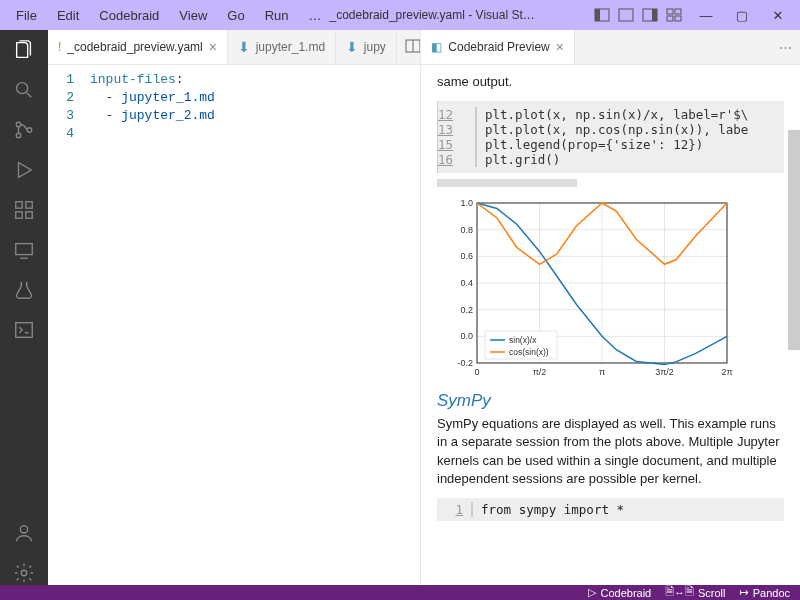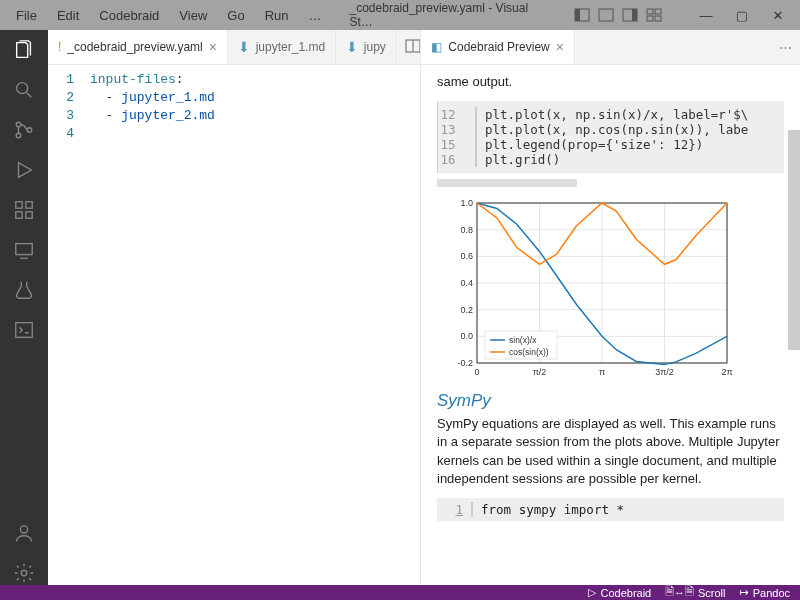--- a/index.html
+++ b/index.html
@@ -1,17 +1,17 @@
 <!DOCTYPE html>
 <html><head>
 <meta charset="utf-8">
 <style>
 * { margin: 0; padding: 0; box-sizing: border-box; }
 body { font-family: 'Segoe UI', Tahoma, sans-serif; font-size: 13px; color: #333; background: #fff; width: 800px; height: 600px; overflow: hidden; position: relative; }
-.title-bar { height: 30px; background: #a3a3a3; display: flex; align-items: center; padding: 0 8px; gap: 20px; }
+.title-bar { height: 30px; background: #c4b5fd; display: flex; align-items: center; padding: 0 8px; }
 .menu { display: flex; gap: 4px; }
 .menu-item { padding: 2px 8px; color: #333; cursor: pointer; }
 .title-text { flex: 1; color: #333; font-size: 12px; }
 .window-controls { display: flex; gap: 8px; }
 .wc-icon { width: 28px; height: 20px; display: flex; align-items: center; justify-content: center; cursor: pointer; color: #333; }
 .layout-icons { display: flex; gap: 4px; margin-right: 8px; }
 .layout-icons .ic { width: 20px; height: 20px; display: flex; align-items: center; justify-content: center; cursor: pointer; }
 .body-area { display: flex; height: 555px; }
 .activity-bar { width: 48px; background: #333; display: flex; flex-direction: column; align-items: center; padding-top: 8px; gap: 16px; }
 .ab-icon { width: 24px; height: 24px; color: #858585; display: flex; align-items: center; justify-content: center; cursor: pointer; }
@@ -29,21 +29,21 @@
 .code { padding: 6px 0 0 0; white-space: pre; }
 .tok-key { color: #267f99; }
 .tok-str { color: #0451a5; }
 .tok-punct { color: #333; }
 .preview-pane { flex: 1; border-left: 1px solid #e7e7e7; display: flex; flex-direction: column; overflow: hidden; }
 .preview-tabs { height: 35px; background: #f3f3f3; display: flex; align-items: stretch; border-bottom: 1px solid #e7e7e7; }
 .preview-body { flex: 1; padding: 4px 16px 10px 16px; overflow: hidden; font-size: 13px; color: #222; position: relative; }
 .preview-body p { margin: 4px 0 10px 0; line-height: 1.4; }
 .code-block { background: #eee; border-left: 1px solid #ccc; padding: 6px 0 6px 0; font-family: Consolas, monospace; font-size: 12.5px; margin: 6px 0; position: relative; overflow: hidden; white-space: nowrap; }
 .code-block .cb-row { display: flex; }
-.code-block .ln { width: 28px; text-align: center; color: #999; padding-right: 8px; }
+.code-block .ln { width: 28px; text-align: left; color: #999; padding-right: 8px; text-decoration: underline; }
 .code-block .ct { padding-left: 8px; border-left: 2px solid #ccc; color: #333; margin-left: 9px; }
 .hscroll { height: 8px; background: #ddd; width: 140px; margin-top: 3px; }
 .chart { width: 300px; height: 190px; margin: 8px 0 6px 0; position: relative; }
 .chart svg { width: 100%; height: 100%; }
 .section-h { color: #2a7ab0; font-size: 17px; font-weight: 400; margin: 6px 0 4px 0; font-style: italic; }
 .code-block2 { background: #eee; padding: 4px 0; font-family: Consolas, monospace; font-size: 12.5px; margin-top: 8px; }
 .code-block2 .cb-row { display: flex; }
 .code-block2 .ln { width: 34px; text-align: right; color: #999; padding-right: 8px; text-decoration: underline; }
 .code-block2 .ct { padding-left: 8px; border-left: 2px solid #ccc; }
 .status-bar { position: absolute; bottom: 0; left: 0; right: 0; height: 15px; background: #68217a; color: #fff; display: flex; align-items: center; justify-content: flex-end; padding: 0 10px; font-size: 11px; gap: 14px; }

